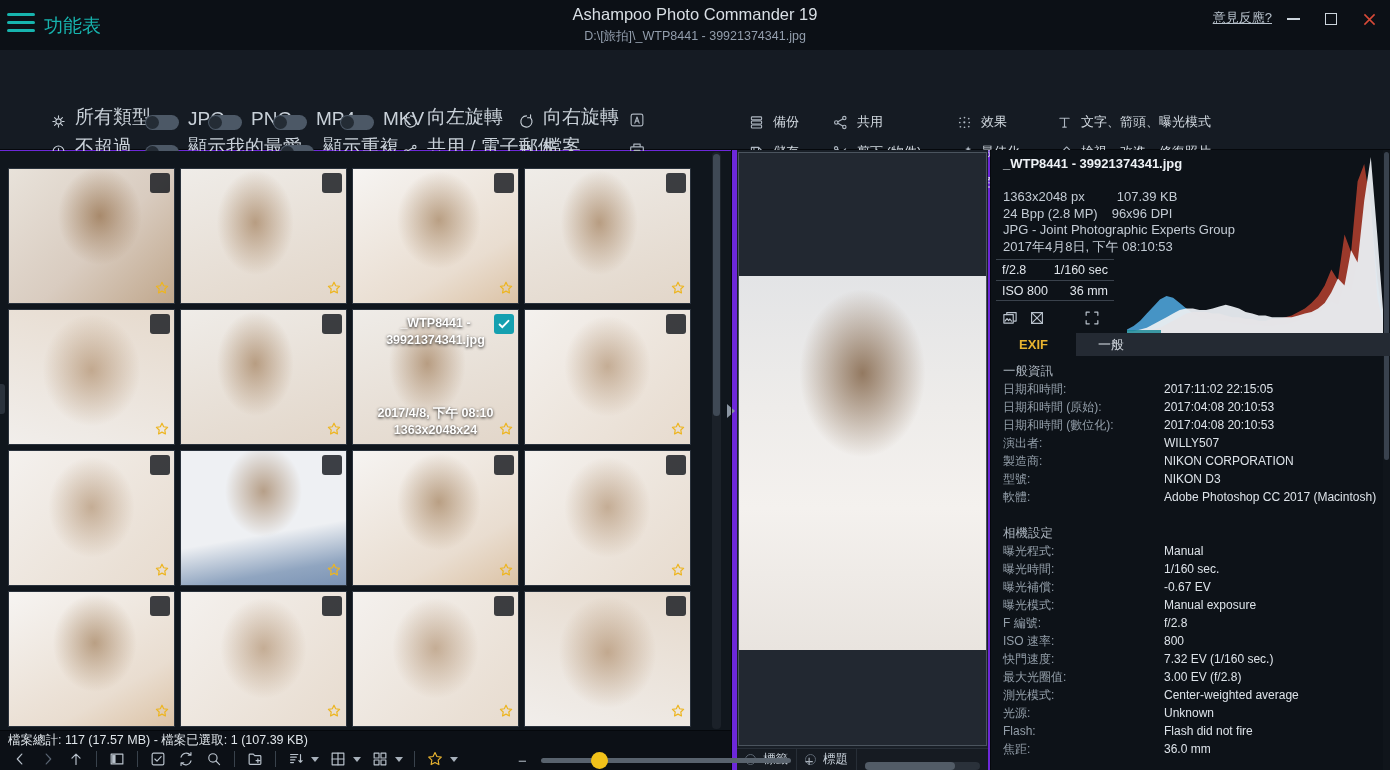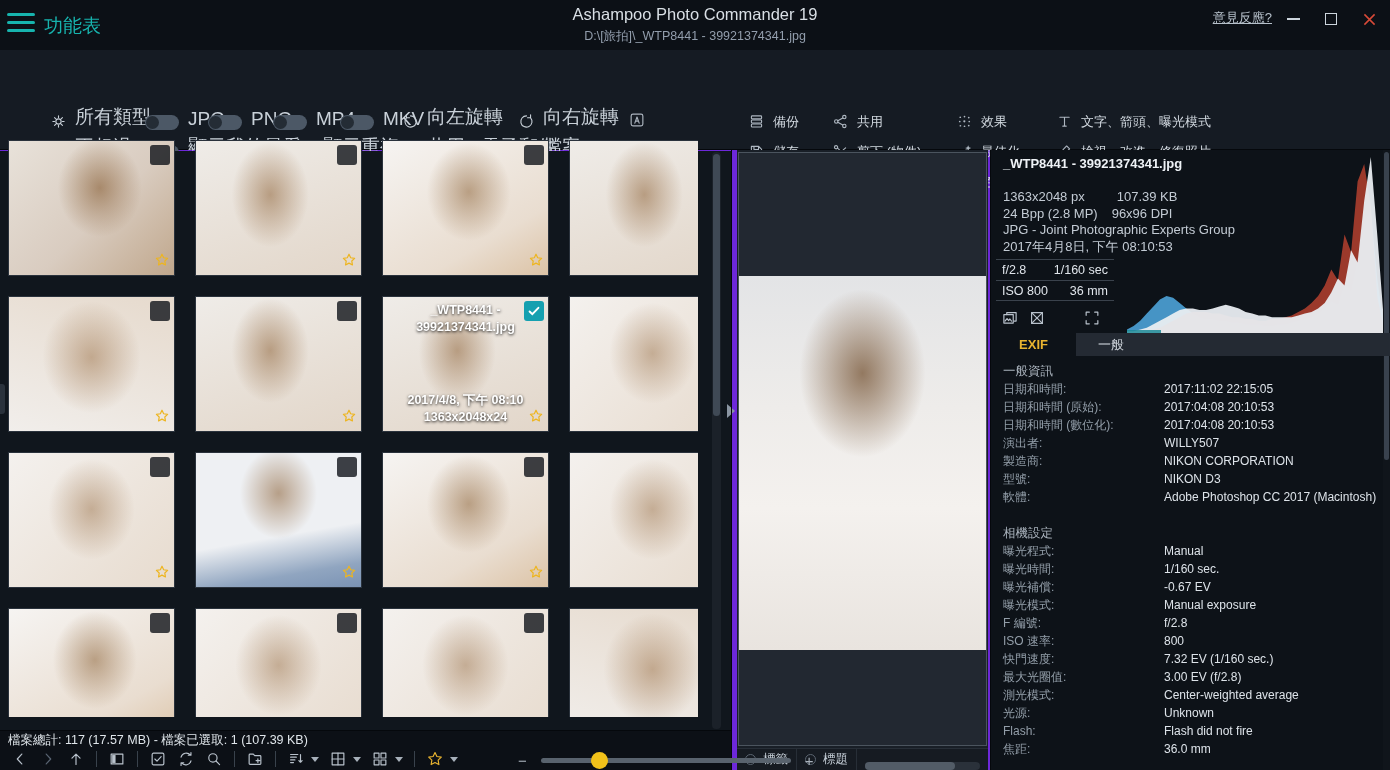--- a/index.html
+++ b/index.html
@@ -41,27 +41,27 @@
     color:#8a95a1;font-style:italic;font-size:12.5px;padding:0 7px;
     font-family:"Liberation Sans","DejaVu Sans",sans-serif}
   .cmd{cursor:pointer}
   .cmd .lbl{margin-left:8px}
   .cmd .crt{margin-left:auto}
   .side-ic{position:absolute;color:#aab3bd;cursor:pointer}
 
   
   #actions-grid{position:absolute;left:748px;top:57px;display:grid;
     grid-template-columns:80px 120px 96px auto;grid-auto-rows:30px;column-gap:4px;align-items:center}
-  .act{display:flex;align-items:flex-start;font-size:13px;color:#d3dae1;cursor:pointer;white-space:nowrap}
+  .act{display:flex;align-items:center;font-size:13px;color:#d3dae1;cursor:pointer;white-space:nowrap}
   .act .ic{color:#aeb7c1;margin-right:8px}
 
   
   .browser-bg{position:absolute;left:0;top:151px;width:731px;height:579px;background:#10161d}
-  #thumbs{position:absolute;left:8px;top:140px;width:690px;height:577px;overflow:hidden;
-    display:grid;grid-template-columns:repeat(4,167px);grid-auto-rows:136px;gap:20px}
+  #thumbs{position:absolute;left:8px;top:168px;width:690px;height:577px;overflow:hidden;
+    display:grid;grid-template-columns:repeat(4,167px);grid-auto-rows:136px;gap:5px}
   .thumb{position:relative;border:1px solid #2a323c;background:#dcd4ca;cursor:pointer;overflow:hidden}
   .thumb .cb{position:absolute;right:4px;top:4px;width:20px;height:20px;border-radius:3px;
     background:rgba(15,19,25,.8)}
   .thumb .st{position:absolute;right:4px;bottom:3px;color:#edb520}
   .thumb.sel .cb{background:#15a0b0;display:flex;align-items:center;justify-content:center}
   .sel-top,.sel-bot{position:absolute;left:0;right:0;text-align:center;color:#fff;
     font-size:12.5px;font-weight:bold;text-shadow:0 1px 3px rgba(0,0,0,.9);line-height:1.35}
   .sel-top{top:5px}
   .sel-bot{bottom:5px}
   .t1{background:radial-gradient(60px 70px at 55% 35%,rgba(140,100,60,.65),transparent 70%),linear-gradient(135deg,#e8e2da,#d9ccc0 55%,#c0a78c)}

